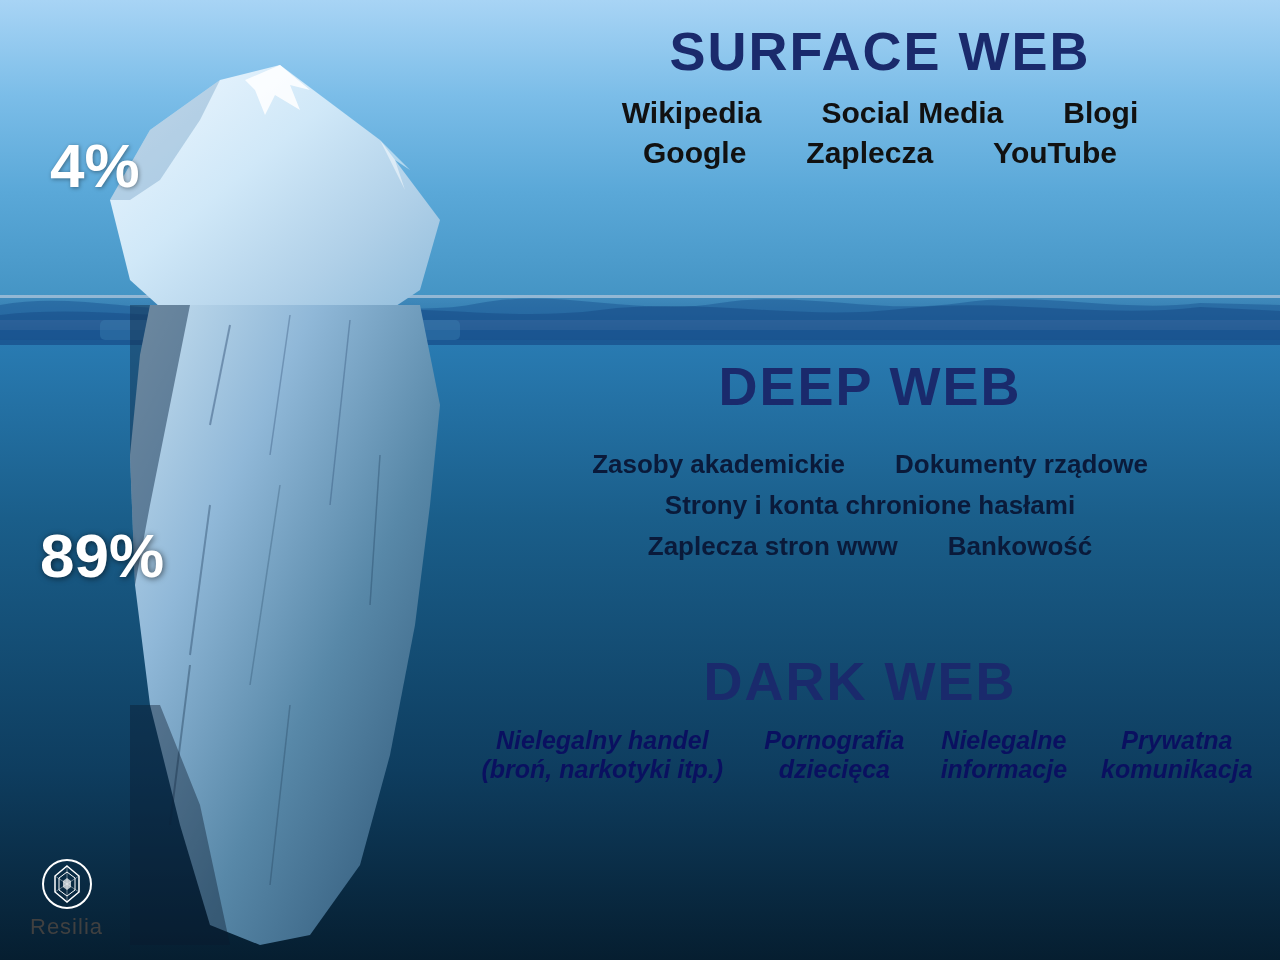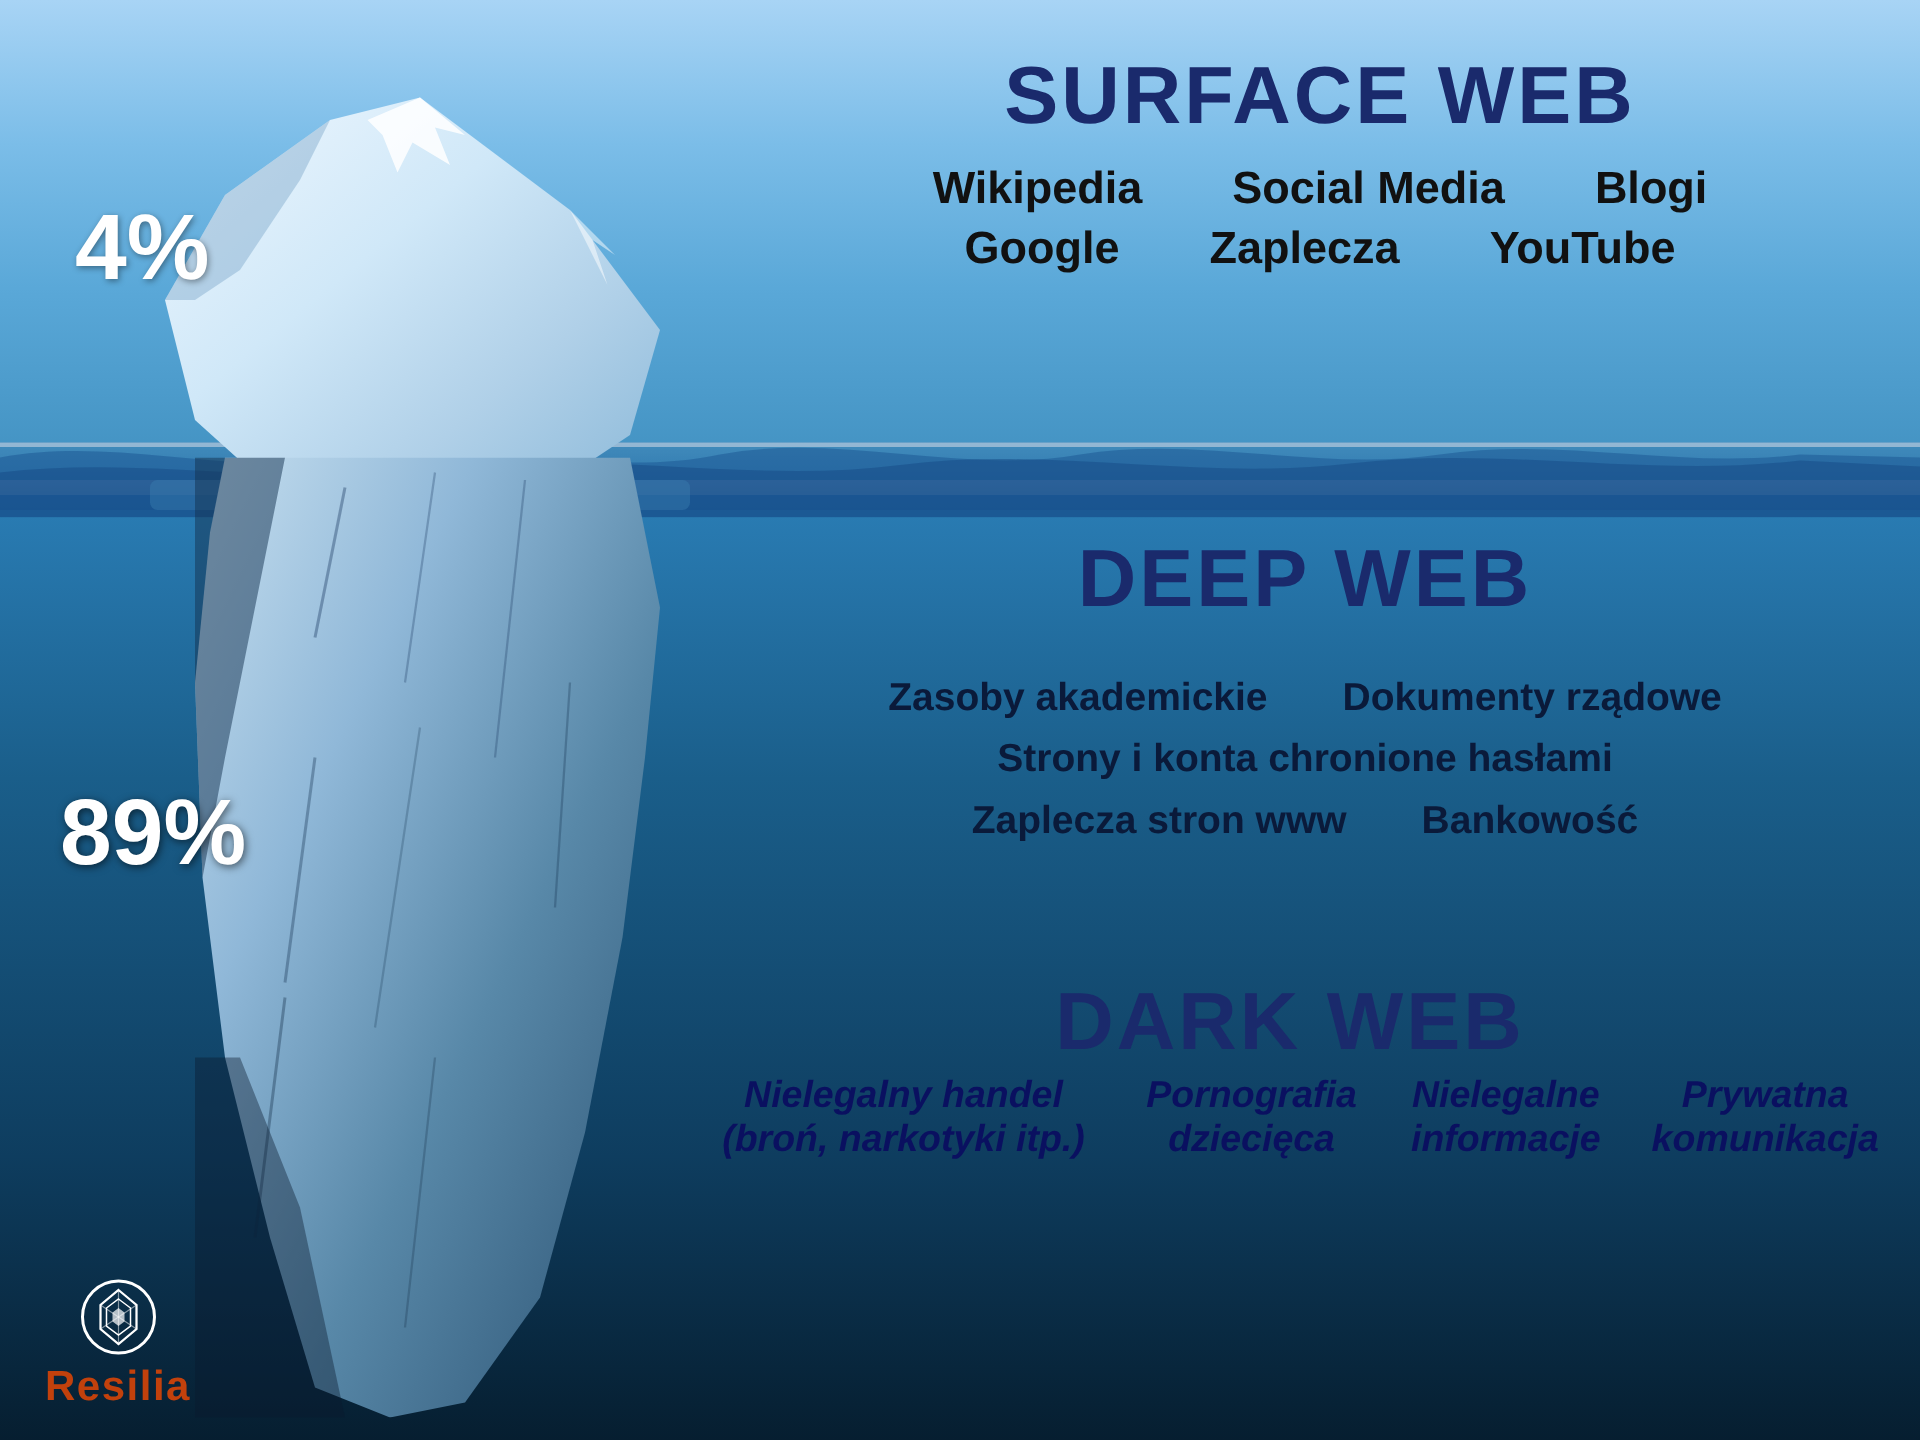--- a/index.html
+++ b/index.html
@@ -105,21 +105,20 @@
       text-shadow: 1px 1px 6px rgba(0,0,0,0.6);
     }
 
     
     .surface-web-section {
       position: absolute;
       top: 20px;
       left: 500px;
       width: 760px;
       text-align: center;
-      margin-top: 13px;
     }
 
     .section-title-surface {
       font-size: 54px;
       font-weight: 900;
       color: #1a2a6c;
       letter-spacing: 2px;
       margin-bottom: 14px;
       text-transform: uppercase;
     }
@@ -193,21 +192,21 @@
       left: 460px;
       width: 800px;
       text-align: center;
     }
 
     .section-title-dark {
       font-size: 54px;
       font-weight: 900;
       color: #1a2a6c;
       letter-spacing: 2px;
-      margin-bottom: 4px;
+      margin-bottom: 14px;
       text-transform: uppercase;
     }
 
     .dark-items {
       display: flex;
       flex-direction: row;
       gap: 10px;
       font-style: italic;
     }
 
@@ -228,23 +227,23 @@
       align-items: center;
       gap: 4px;
     }
 
     .logo-icon {
       width: 52px;
       height: 52px;
     }
 
     .logo-text {
-      color: #c2410c;
-      font-size: 28px;
-      font-weight: bold;
+      color: #404040;
+      font-size: 22px;
+      font-weight: normal;
       letter-spacing: 1px;
     }
 
     
     .wave-overlay {
       position: absolute;
       top: 285px;
       left: 0;
       width: 100%;
       height: 60px;

